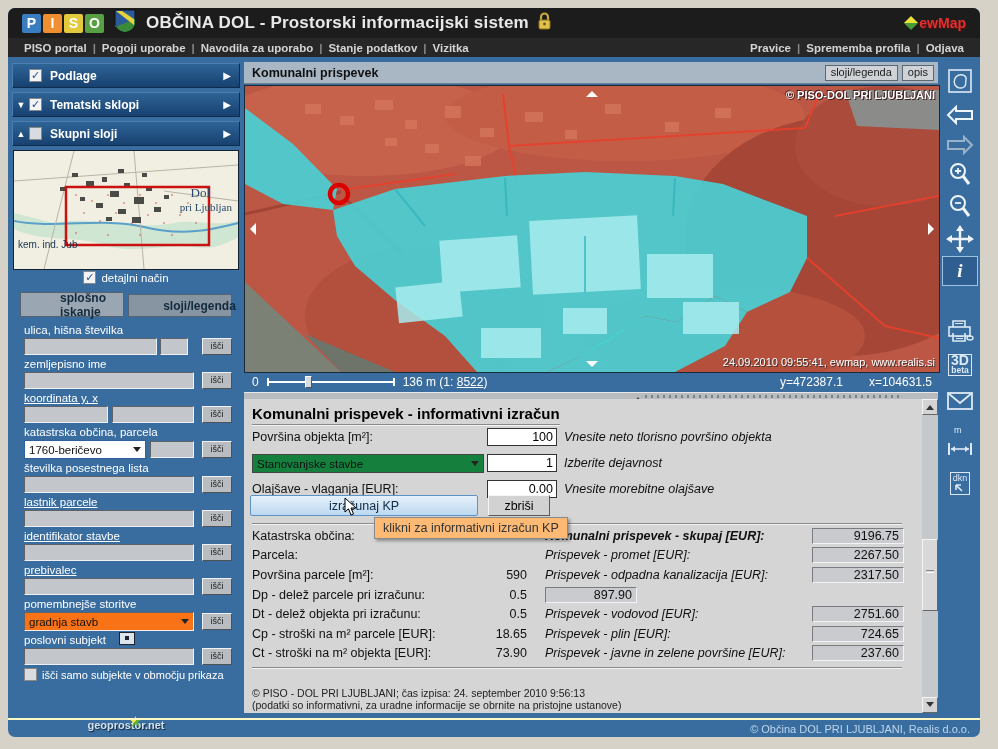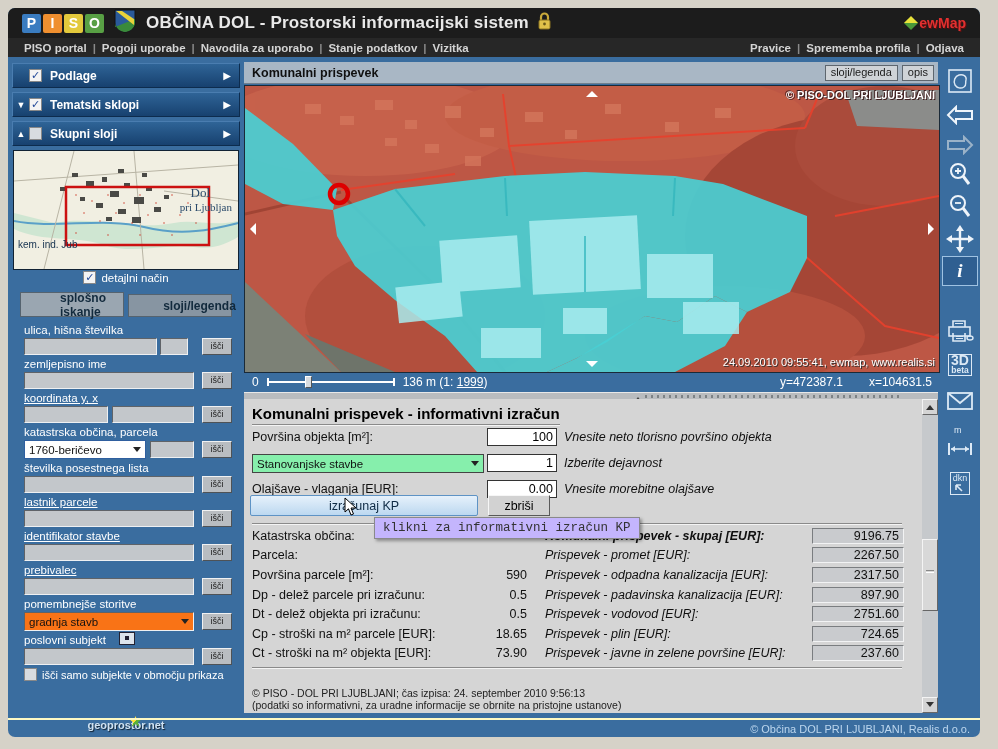--- a/index.html
+++ b/index.html
@@ -62,24 +62,24 @@
   .split{left:236px;top:384px;width:694px;height:7px;background:#b9bcbf;border-top:1px solid #e8e8e8;box-sizing:border-box;}
   .split .dots{position:absolute;left:401px;top:2px;width:255px;height:3px;background:repeating-linear-gradient(90deg,#7d8285 0 2px,transparent 2px 6px);}
   .split .tri{position:absolute;left:391px;top:1px;width:0;height:0;border:3px solid transparent;border-bottom:4px solid #444;}
   
   .panel{left:236px;top:391px;width:694px;height:314px;background:#d5d5d5;box-sizing:border-box;font-size:12.5px;color:#101010;}
   .ptitle{position:absolute;left:8px;top:6px;font-weight:bold;font-size:15px;color:#000;}
   .rule{position:absolute;height:1px;background:#8a8a8a;border-bottom:1px solid #f4f4f4;}
   .plabel{position:absolute;left:8px;font-size:12.5px;}
   .pinput{position:absolute;left:243px;width:70px;height:18px;background:#fff;border:1px solid #333;box-sizing:border-box;text-align:right;font-size:12.5px;padding:0 3px;font-family:"Liberation Sans",sans-serif;}
   .phint{position:absolute;left:320px;font-style:italic;font-size:12.5px;}
-  .pselect{position:absolute;left:8px;width:232px;height:19px;background:#86efac;border:1px solid #444;}
+  .pselect{position:absolute;left:8px;width:232px;height:19px;background:#15803d;border:1px solid #444;}
   .calcbtn{position:absolute;left:6px;width:228px;height:21px;background:linear-gradient(#e6f1fb,#bcd8f0);border:1px solid #5e93c5;border-radius:2px;font-size:12.5px;color:#0e2a44;font-family:"Liberation Sans",sans-serif;}
   .clearbtn{position:absolute;left:244px;width:62px;height:21px;background:#d2d2d2;border:1px solid;border-color:#f6f6f6 #5a5a5a #5a5a5a #f6f6f6;font-size:12.5px;font-family:"Liberation Sans",sans-serif;}
-  .tooltip{position:absolute;left:130px;top:118px;height:20px;background:#c4b5fd;border:1px solid #8a8a8a;box-shadow:2px 2px 3px rgba(0,0,0,.35);font-size:12.5px;color:#333;padding:0 8px;line-height:20px;white-space:nowrap;z-index:5;font-family:Liberation Mono, monospace;}
+  .tooltip{position:absolute;left:130px;top:118px;height:20px;background:#fdba74;border:1px solid #8a8a8a;box-shadow:2px 2px 3px rgba(0,0,0,.35);font-size:12.5px;color:#333;padding:0 8px;line-height:20px;white-space:nowrap;z-index:5;}
   .results{position:absolute;left:8px;top:127px;right:34px;}
   .rrow{display:flex;align-items:center;height:19.6px;}
   .rc1{width:195px;} .rc2{width:80px;text-align:right;padding-right:2px;} .rc3{width:16px;}
   .rc4{flex:1;font-style:italic;} .rc4.b{font-weight:bold;}
   .vbox{width:92px;height:16px;background:#c9cbce;border:1px solid;border-color:#7a7d80 #f2f3f4 #f2f3f4 #7a7d80;box-sizing:border-box;text-align:right;padding:0 4px;font-size:12.5px;line-height:14px;}
   .morelink{position:absolute;left:8px;top:273px;color:#16508c;font-weight:bold;font-size:13px;}
   .pfoot{position:absolute;left:8px;font-size:10.5px;color:#222;}
   
   .sbar{position:absolute;right:0;top:0;width:16px;height:100%;background:#c6c9cc;}
   .sbtn{position:absolute;left:0;width:16px;height:16px;background:#d4d4d4;border:1px solid;border-color:#f4f4f4 #666 #666 #f4f4f4;box-sizing:border-box;display:flex;align-items:center;justify-content:center;}
@@ -392,21 +392,21 @@
   </div>
 
   <div class="abs scalerow">
     <span style="margin-left:8px;">0</span>
     <span class="track">
       <span class="line"></span>
           <span class="cap" style="left:0;"></span>
           <span class="cap" style="right:0;"></span>
       <span class="thumb"></span>
     </span>
-    <span><span>136 m (1: </span><span style="text-decoration:underline;">1999</span><span>)</span></span>
+    <span><span>136 m (1: </span><span style="text-decoration:underline;">8522</span><span>)</span></span>
     <span class="coords">
       <span>y=472387.1</span>
       <span>x=104631.5</span>
     </span>
   </div>
 
   <div class="abs split">
     <span class="tri"></span>
     <span class="dots"></span>
   </div>
@@ -460,21 +460,20 @@
         <div class="rc1">Površina parcele [m²]:</div>
             <div class="rc2">590</div>
             <div class="rc3"></div>
         <div class="rc4">Prispevek - odpadna kanalizacija [EUR]:</div>
             <div class="vbox">2317.50</div>
       </div>
       <div class="rrow">
         <div class="rc1">Dp - delež parcele pri izračunu:</div>
             <div class="rc2">0.5</div>
             <div class="rc3"></div>
-        <div class="rc4">Prispevek - padavinska kanalizacija [EUR]:</div>
             <div class="vbox">897.90</div>
       </div>
       <div class="rrow">
         <div class="rc1">Dt - delež objekta pri izračunu:</div>
             <div class="rc2">0.5</div>
             <div class="rc3"></div>
         <div class="rc4">Prispevek - vodovod [EUR]:</div>
             <div class="vbox">2751.60</div>
       </div>
       <div class="rrow">

